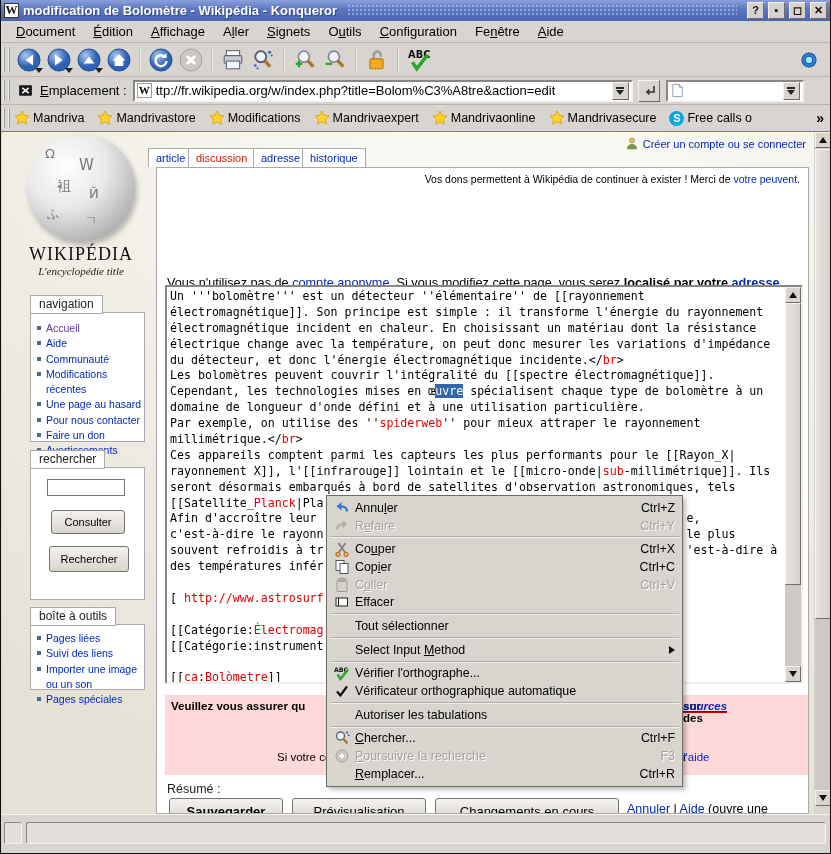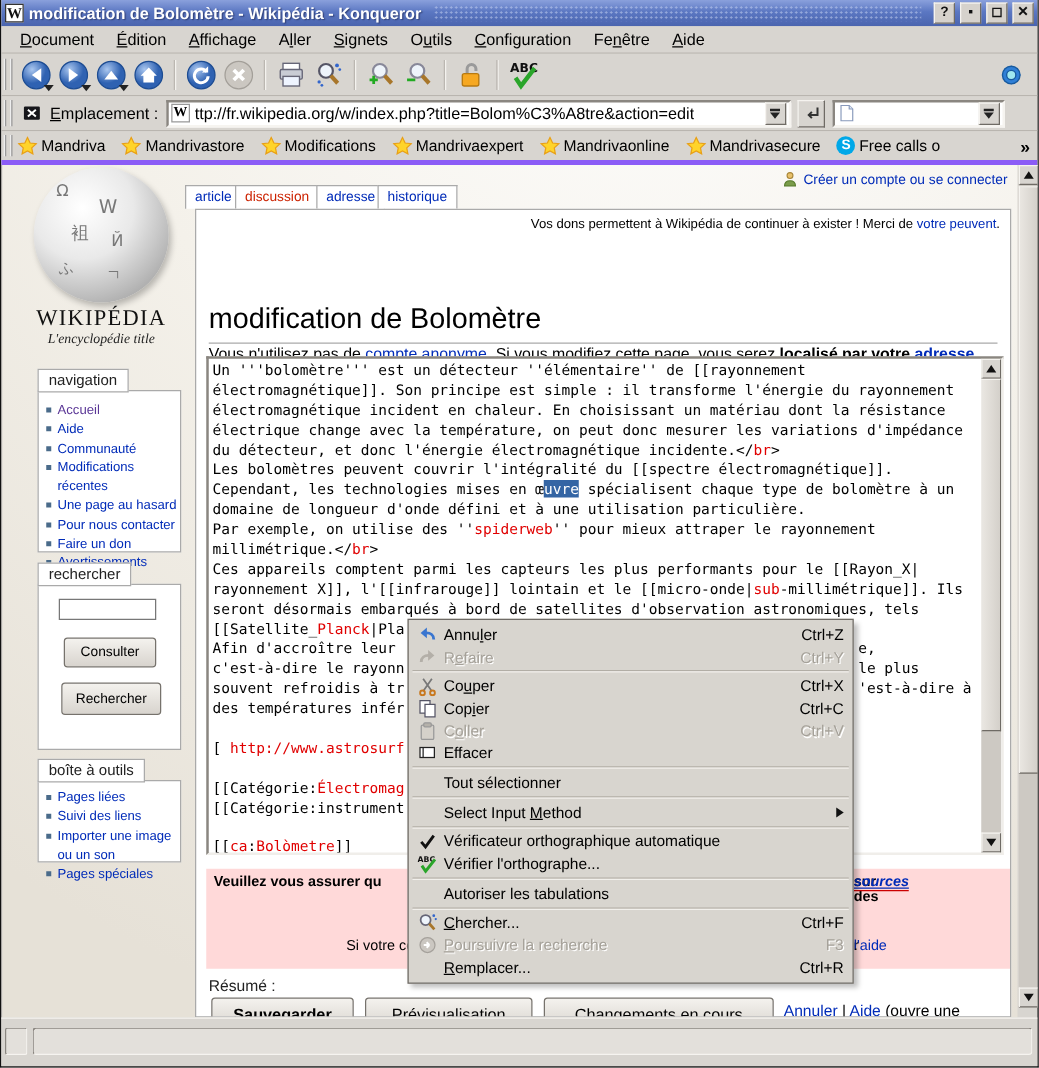--- a/index.html
+++ b/index.html
@@ -19,21 +19,21 @@
   .tb-btn{width:17px;height:17px;background:#d6d2cc;border:1px solid;border-color:#f5f3ef #6f6b65 #6f6b65 #f5f3ef;
     font-size:11px;font-weight:bold;color:#111;text-align:center;line-height:15px;}
   
   .menubar{position:absolute;left:0;top:21px;width:100%;height:22px;background:#d8d5d0;
     border-bottom:1px solid #b9b5af;display:flex;align-items:center;padding-left:6px;font-size:13px;color:#000;}
   .menu-item{padding:16px 9px;}
   
   .bar{position:absolute;left:0;width:100%;background:#d8d5d0;display:flex;align-items:center;}
   .toolbar{top:43px;height:34px;border-bottom:1px solid #b9b5af;}
   .locbar{top:77px;height:28px;border-bottom:1px solid #b9b5af;font-size:13px;}
-  .bookbar{top:105px;height:27px;border-bottom:4px solid #8b5cf6;font-size:12.5px;}
+  .bookbar{top:105px;height:27px;border-bottom:1px solid #8b5cf6;font-size:12.5px;}
   .handle{width:7px;height:78%;margin:0 4px 0 2px;border-left:2px ridge #eee;border-right:2px ridge #eee;}
   .tbtn{width:30px;height:30px;display:flex;align-items:center;justify-content:center;position:relative;}
   .tbtn .caret{position:absolute;right:1px;bottom:2px;width:0;height:0;border-left:4px solid transparent;
     border-right:4px solid transparent;border-top:5px solid #222;}
   .tsep{width:2px;height:24px;border-left:1px solid #bbb7b1;border-right:1px solid #f4f2ee;margin:0 5px;}
   .gear{margin-left:auto;margin-right:6px;}
   .field{background:#fff;border:2px solid;border-color:#8a8680 #f6f4f0 #f6f4f0 #8a8680;
     height:22px;display:flex;align-items:center;padding:0 2px;}
   .loc-field{width:500px;margin-left:6px;}
   .loc-url{font-size:13px;white-space:nowrap;overflow:hidden;margin-left:4px;color:#000;}
@@ -434,21 +434,20 @@
           <a>Importer une image ou un son</a>
         </div>
         <div class="side-link">
           <span class="blt"></span>
           <a>Pages spéciales</a>
         </div>
       </div>
 
     <div class="content">
       <div class="sitenotice"><span>Vos dons permettent à Wikipédia de continuer à exister ! Merci de </span><span class="seg-link">votre peuvent</span><span>.</span></div>
-      <h1 class="page-h1">modification de Bolomètre</h1>
       <div class="intro"><span>Vous n'utilisez pas de </span><span class="seg-link">compte anonyme</span><span>. Si vous modifiez cette page, vous serez </span><span class="seg-b">localisé par votre </span><span class="seg-blink">adresse IP</span><span>, archivée publiquement dans l'</span><span class="seg-link">historique</span><span> de cette page.</span></div>
 
       <div class="editor">
         <div class="ed-text"><div class="ed-line"><span>Un '''bolomètre''' est un détecteur ''élémentaire'' de [[rayonnement</span></div><div class="ed-line"><span>électromagnétique]]. Son principe est simple : il transforme l'énergie du rayonnement</span></div><div class="ed-line"><span>électromagnétique incident en chaleur. En choisissant un matériau dont la résistance</span></div><div class="ed-line"><span>électrique change avec la température, on peut donc mesurer les variations d'impédance</span></div><div class="ed-line"><span>du détecteur, et donc l'énergie électromagnétique incidente.&lt;/</span><span class="seg-r">br</span><span>&gt;</span></div><div class="ed-line"><span>Les bolomètres peuvent couvrir l'intégralité du [[spectre électromagnétique]].</span></div><div class="ed-line"><span>Cependant, les technologies mises en œ</span><span class="seg-s">uvre</span><span> spécialisent chaque type de bolomètre à un</span></div><div class="ed-line"><span>domaine de longueur d'onde défini et à une utilisation particulière.</span></div><div class="ed-line"><span>Par exemple, on utilise des ''</span><span class="seg-r">spiderweb</span><span>'' pour mieux attraper le rayonnement</span></div><div class="ed-line"><span>millimétrique.&lt;/</span><span class="seg-r">br</span><span>&gt;</span></div><div class="ed-line"><span>Ces appareils comptent parmi les capteurs les plus performants pour le [[Rayon_X|</span></div><div class="ed-line"><span>rayonnement X]], l'[[infrarouge]] lointain et le [[micro-onde|</span><span class="seg-r">sub</span><span>-millimétrique]]. Ils</span></div><div class="ed-line"><span>seront désormais embarqués à bord de satellites d'observation astronomiques, tels</span></div><div class="ed-line"><span>[[Satellite_</span><span class="seg-r">Planck</span><span>|Pla</span></div><div class="ed-line"><span>Afin d'accroître leur </span><span>                                                    </span><span>e,</span></div><div class="ed-line"><span>c'est-à-dire le rayonn</span><span>                                                    </span><span>le plus</span></div><div class="ed-line"><span>souvent refroidis à tr</span><span>                                                    </span><span>'est-à-dire à</span></div><div class="ed-line"><span>des températures infér</span></div><div class="ed-line"></div><div class="ed-line"><span>[ </span><span class="seg-r">http://www.astrosurf</span></div><div class="ed-line"></div><div class="ed-line"><span>[[Catégorie:</span><span class="seg-r">Électromag</span></div><div class="ed-line"><span>[[Catégorie:instrument</span></div><div class="ed-line"></div><div class="ed-line"><span>[[</span><span class="seg-r">ca</span><span>:</span><span class="seg-r">Bolòmetre</span><span>]]</span></div></div>
         <div class="sb sb-v" style="right:0;top:0;height:395px">
           <span class="sb-btn" style="top:0">
               <span class="arr-up"></span>
             </span>
           <span class="sb-thumb" style="top:16px;height:282px"></span>
           <span class="sb-btn" style="top:379px">
@@ -559,33 +558,33 @@
       <div class="cm-sep"></div>
       <div class="cm-item">
         <span class="cm-icon"></span>
         <span class="cm-label">Select Input <u>M</u>ethod</span>
         <span class="cm-sub"></span>
       </div>
       <div class="cm-sep"></div>
       <div class="cm-item">
         <span class="cm-icon">
           <svg width="16" height="16" viewBox="0 0 16 16">
-            <path d="M3 8.5l3.4 4L13 3.5" stroke="#111" stroke-width="2.3" fill="none"></path>
-          </svg>
-        </span>
-        <span class="cm-label">Vérificateur orthographique automatique</span>
-      </div>
-      <div class="cm-item">
-        <span class="cm-icon">
-          <svg width="16" height="16" viewBox="0 0 16 16">
             <text x="0" y="6.5" font-size="6.2" font-weight="bold" font-family="DejaVu Sans" fill="#111">ABC</text>
             <path d="M3.5 9.5l3 4.5 7.5-9.5" stroke="#2aa52a" stroke-width="2.4" fill="none"></path>
           </svg>
         </span>
         <span class="cm-label">Vérifier l'orthographe...</span>
+      </div>
+      <div class="cm-item">
+        <span class="cm-icon">
+          <svg width="16" height="16" viewBox="0 0 16 16">
+            <path d="M3 8.5l3.4 4L13 3.5" stroke="#111" stroke-width="2.3" fill="none"></path>
+          </svg>
+        </span>
+        <span class="cm-label">Vérificateur orthographique automatique</span>
       </div>
       <div class="cm-sep"></div>
       <div class="cm-item">
         <span class="cm-icon"></span>
         <span class="cm-label">Autoriser les tabulations</span>
       </div>
       <div class="cm-sep"></div>
       <div class="cm-item">
         <span class="cm-icon">
           <svg width="16" height="16" viewBox="0 0 16 16">

